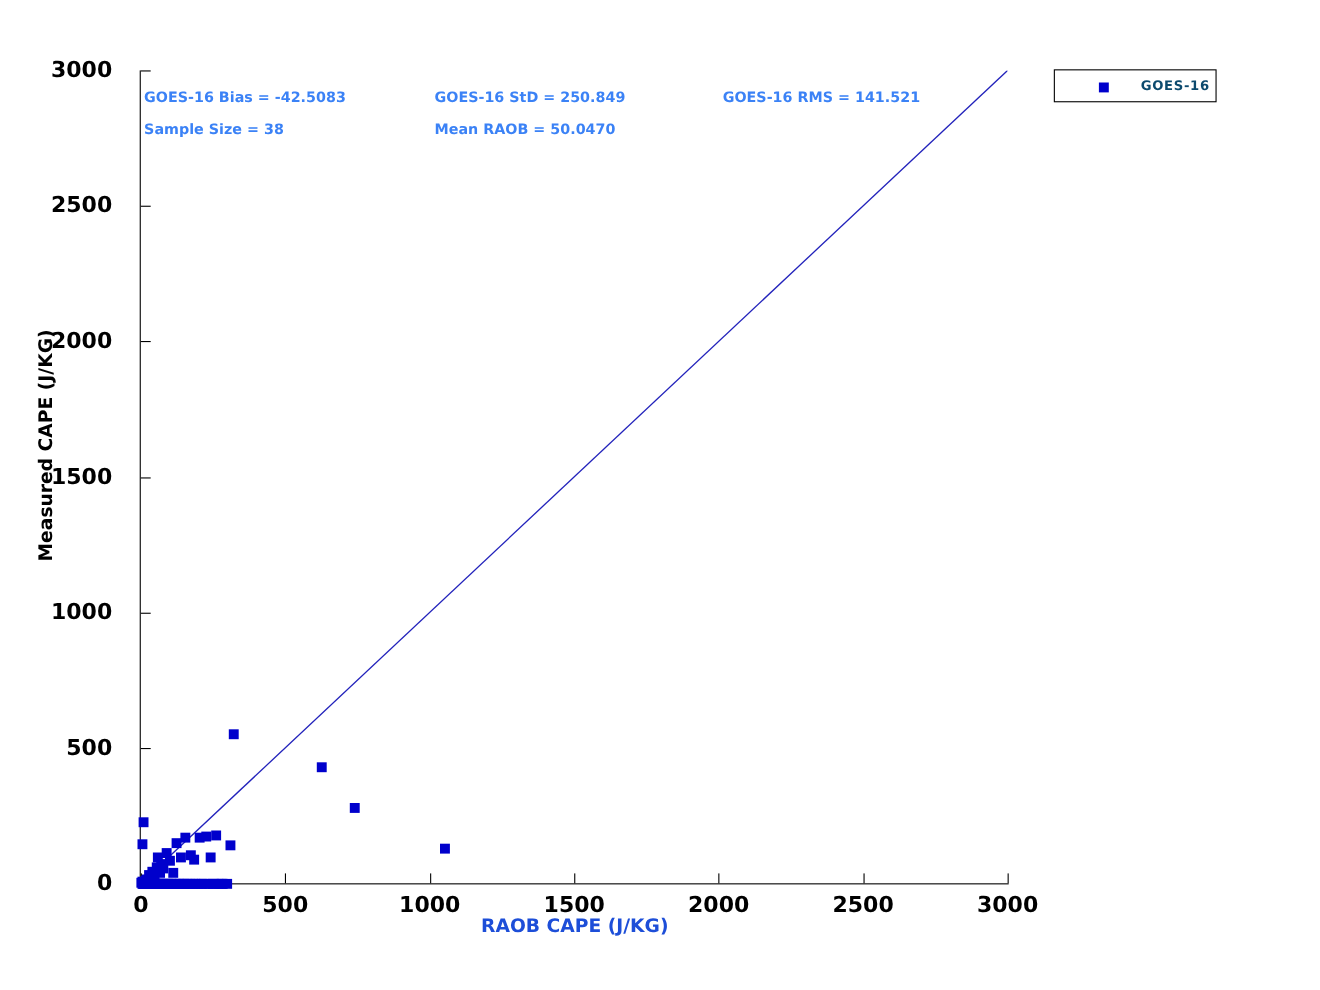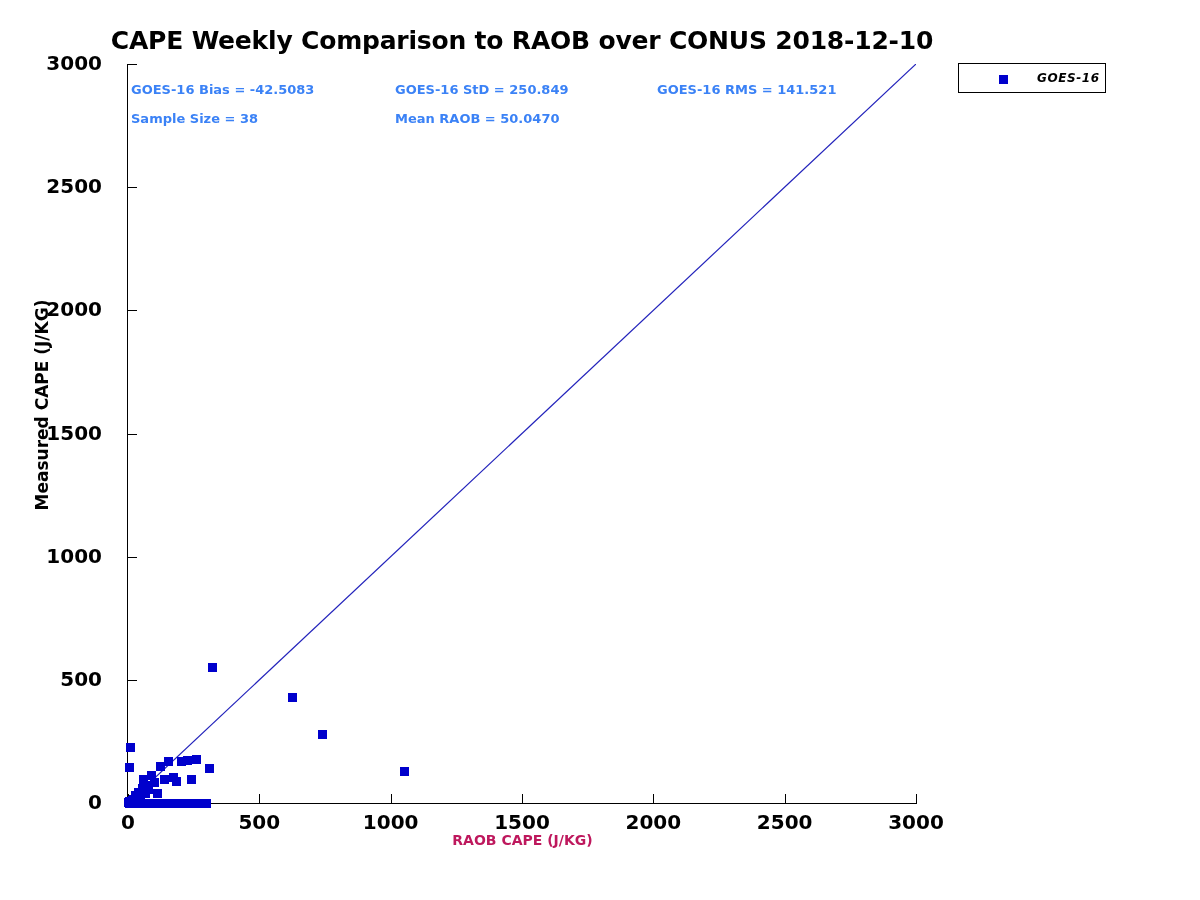--- a/index.html
+++ b/index.html
@@ -91,23 +91,23 @@
     font-weight: bold;
     color: #000000;
     white-space: nowrap;
   }
   #xlabel {
     position: absolute;
     left: 128px;
     top: 832px;
     width: 789px;
     text-align: center;
-    font-size: 14px;
-    font-weight: bold;
-    color: #be185d;
+    font-size: 17px;
+    font-weight: bold;
+    color: #1d4ed8;
     white-space: nowrap;
   }
   #ylabel {
     position: absolute;
     left: -118px;
     top: 395px;
     width: 320px;
     text-align: center;
     font-size: 17px;
     font-weight: bold;
@@ -139,24 +139,23 @@
     width: 9px;
     height: 9px;
     background: #0000cc;
   }
   #legend-label {
     position: absolute;
     left: 78px;
     top: 7px;
     font-size: 12px;
     font-weight: bold;
-    color: #000000;
+    color: #0c4a6e;
     letter-spacing: 0.6px;
     white-space: nowrap;
-    font-style: italic;
   }
   .point {
     position: absolute;
     width: 9px;
     height: 9px;
     background: #0000cc;
     margin-left: -4.5px;
     margin-top: -4.5px;
   }
   #refline {
@@ -165,21 +164,20 @@
     width: 788px;
     height: 739px;
     pointer-events: none;
   }
 </style>
 </head>
 <body>
 
 <div id="figure">
 
-  <div id="chart-title">CAPE Weekly Comparison to RAOB over CONUS 2018-12-10</div>
 
   <div id="axis-left"></div>
   <div id="axis-bottom"></div>
 
   <div id="ticks-y">
       <div class="tick-y" style="top: 803px;"></div>
       <div class="ticklabel-y" style="top: 790px;">0</div>
       <div class="tick-y" style="top: 679.833px;"></div>
       <div class="ticklabel-y" style="top: 666.833px;">500</div>
       <div class="tick-y" style="top: 556.667px;"></div>

